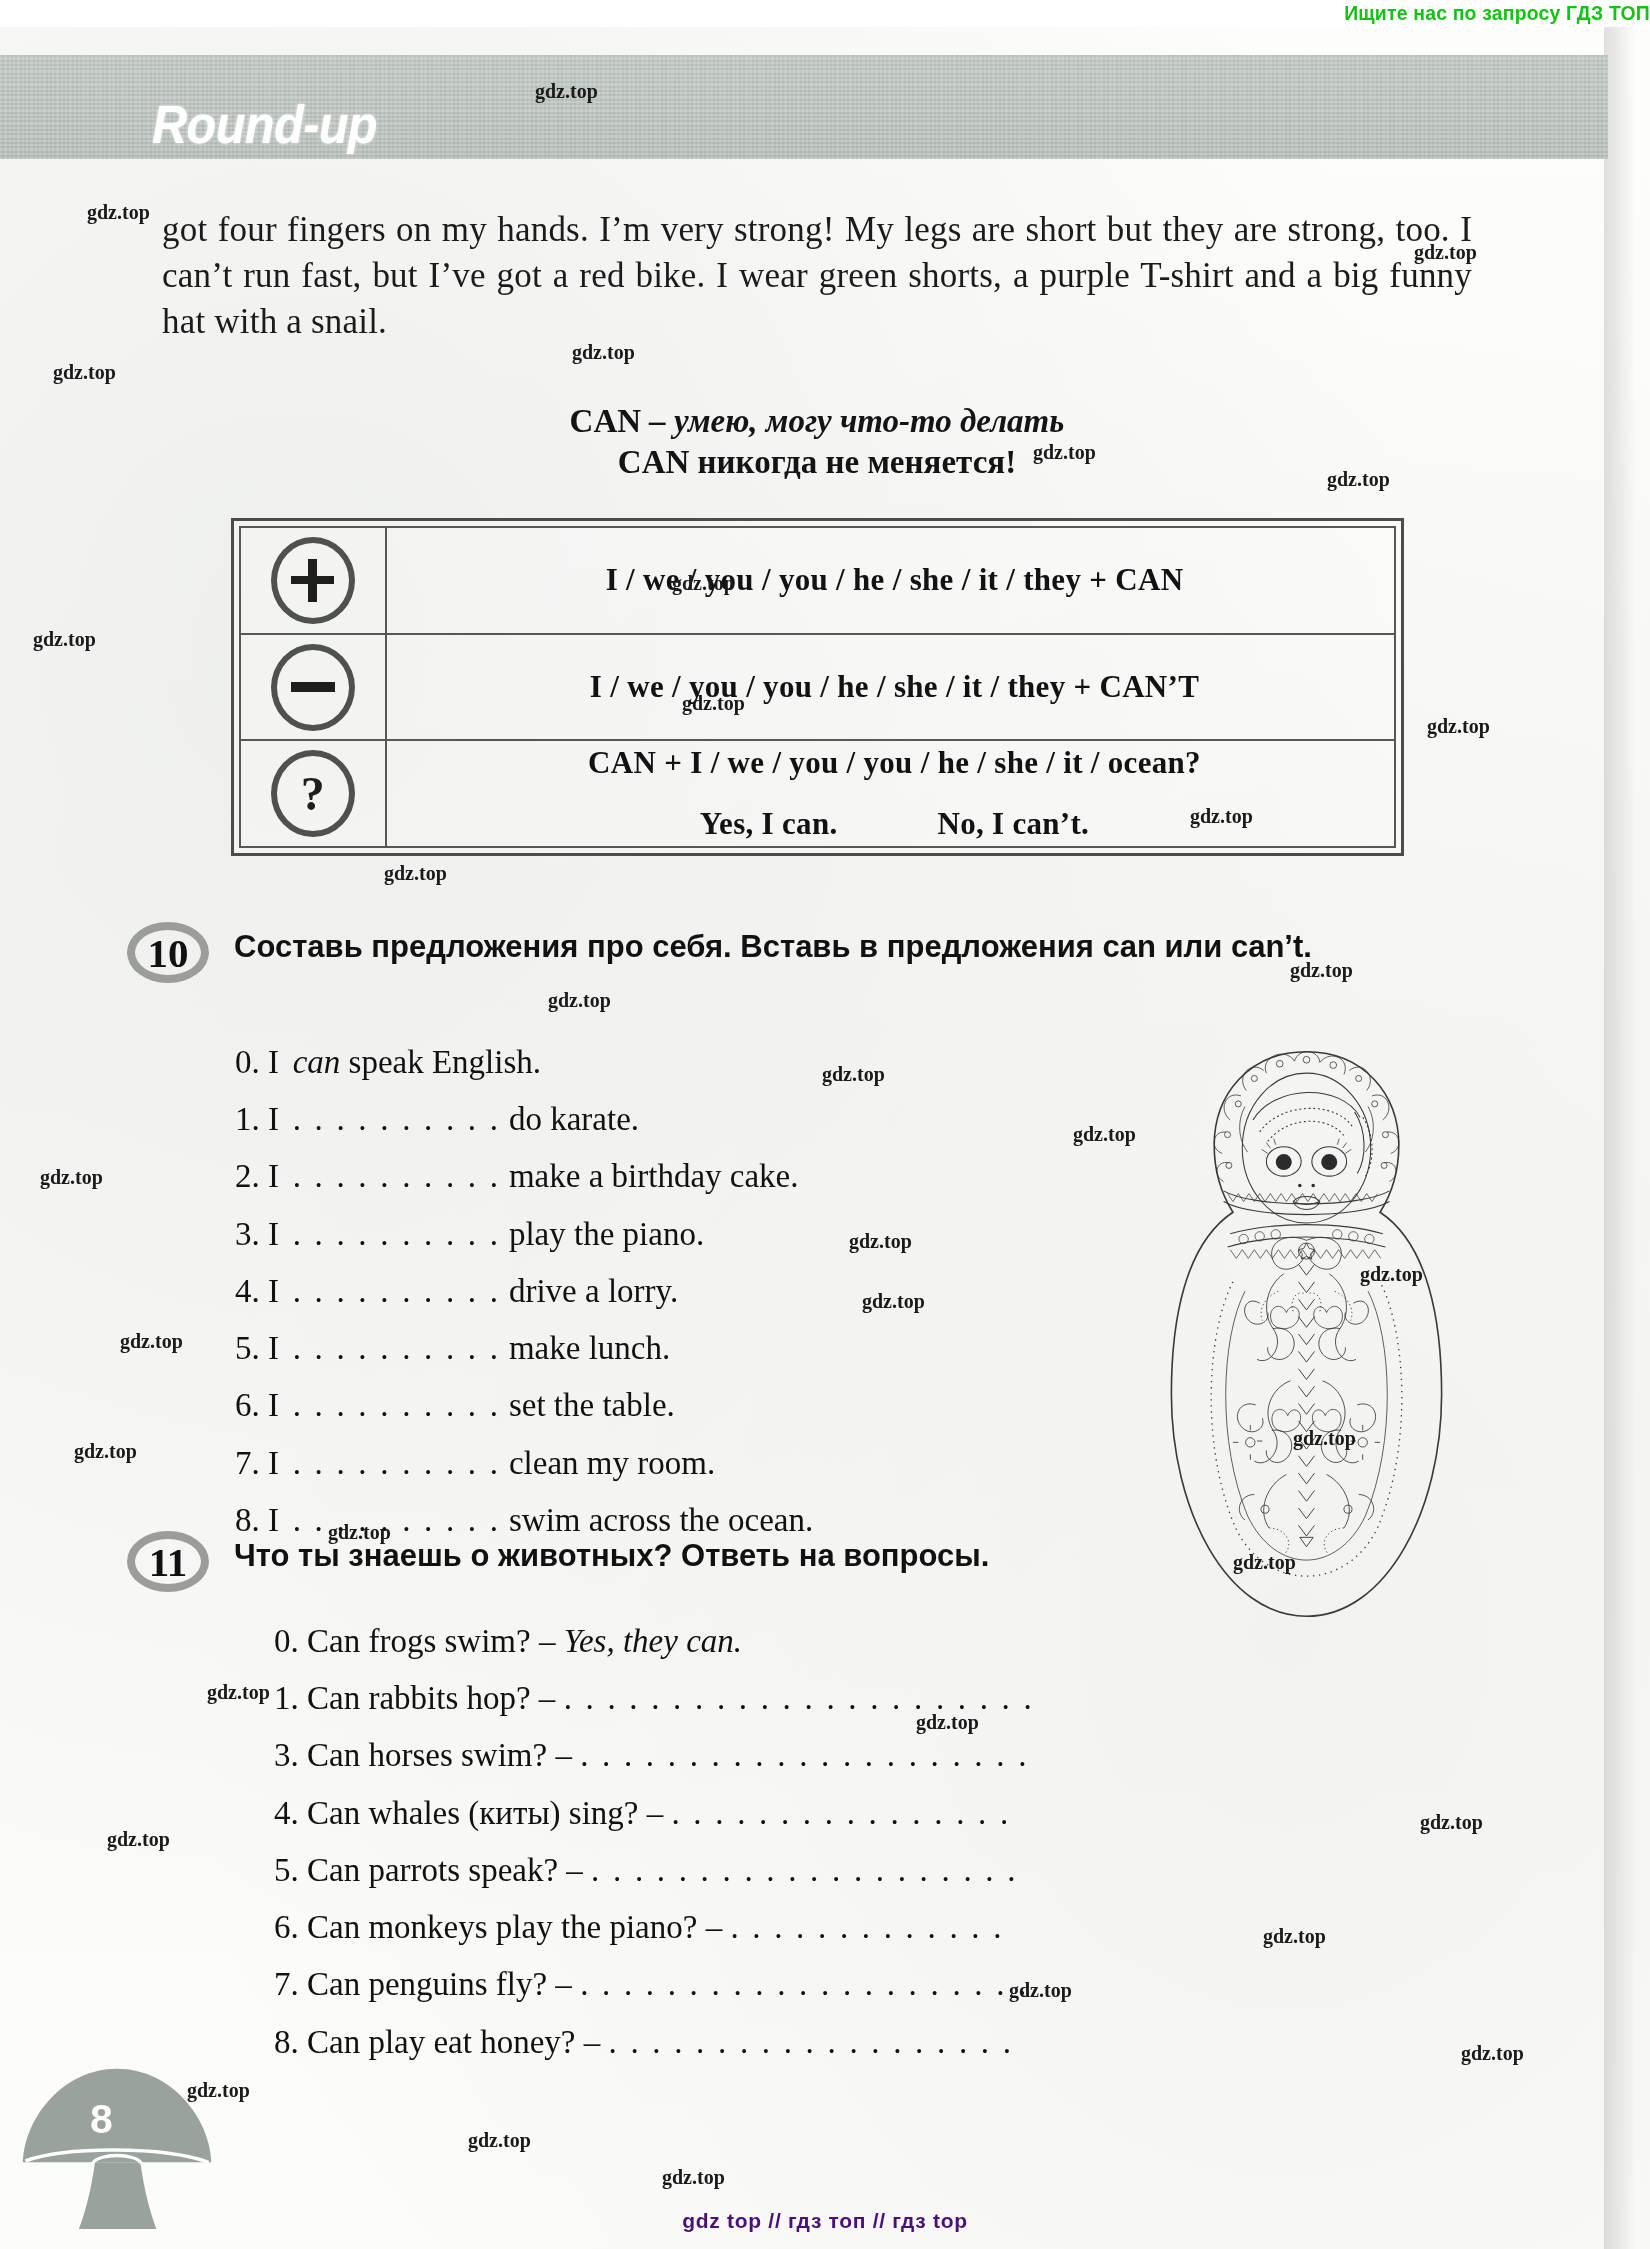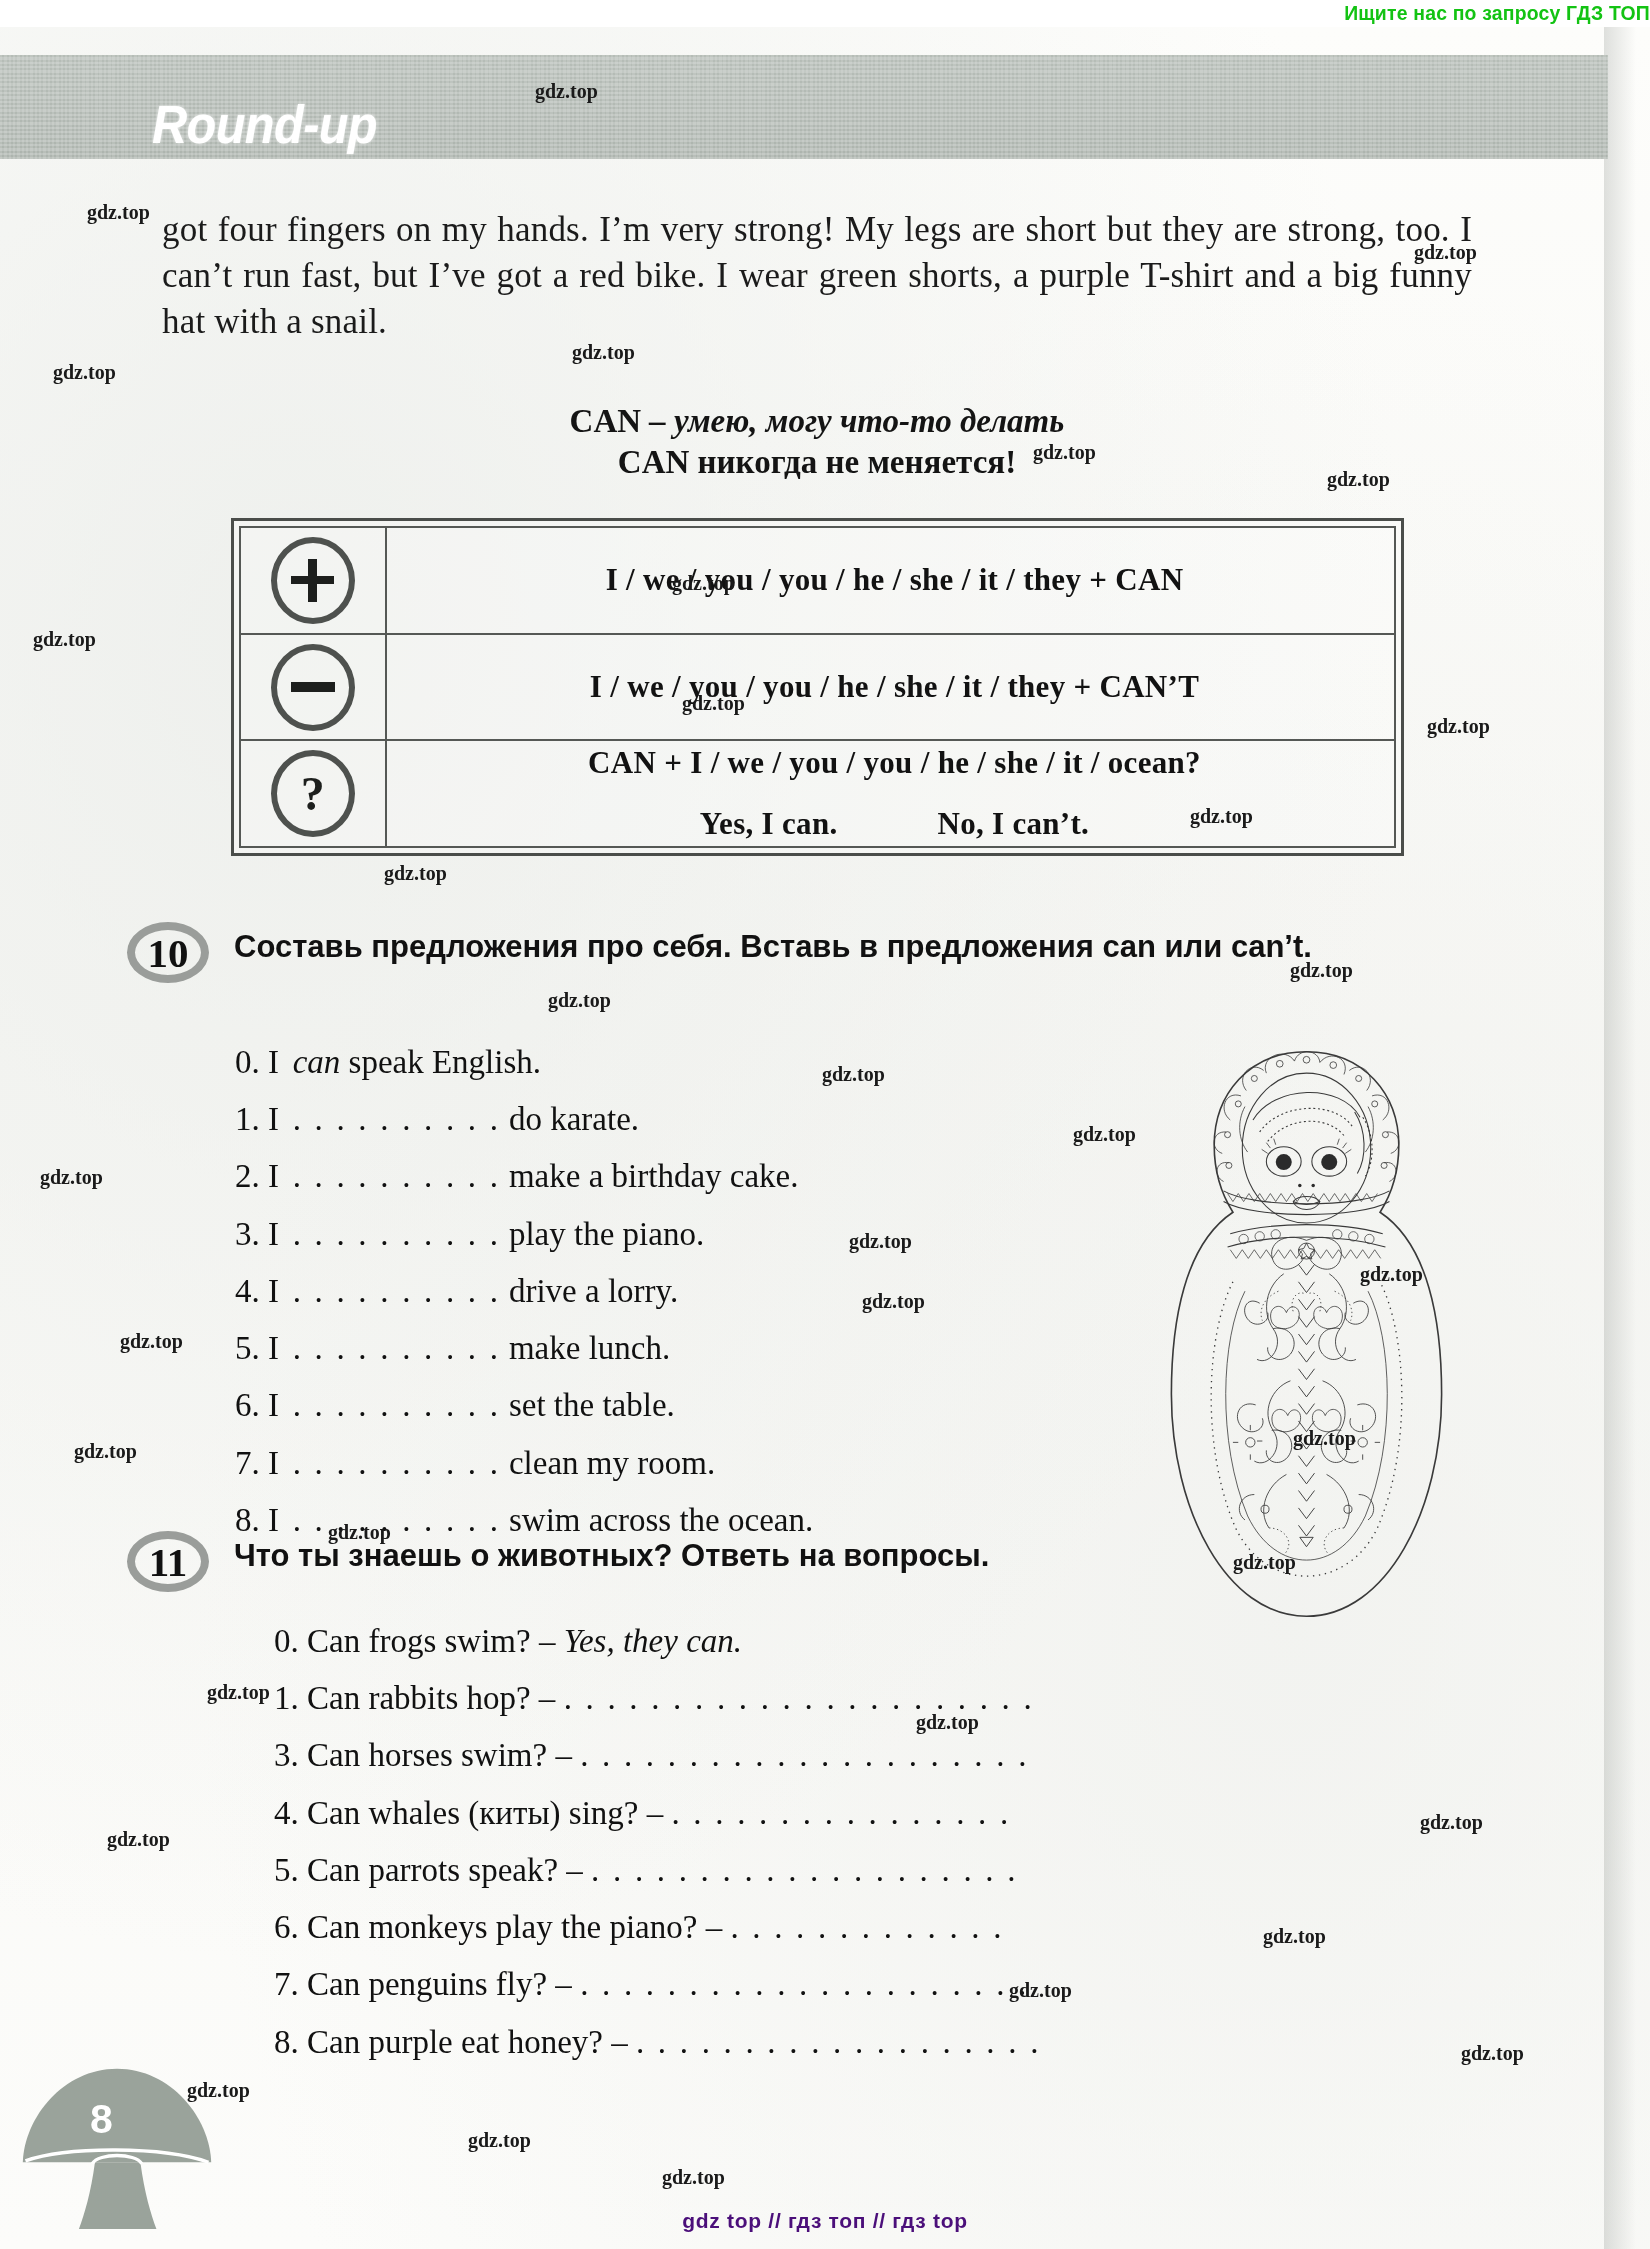--- a/index.html
+++ b/index.html
@@ -385,21 +385,21 @@
   <div class="ex-head">Что ты знаешь о животных? Ответь на вопросы.</div>
 </div>
 <div class="items" id="ex11items" style="left:274px; top:1618px; width:1203px;">
     <div class="it"><span>0. </span><span>Can frogs swim? – </span><i>Yes, they can.</i></div>
     <div class="it"><span>1. </span><span>Can rabbits hop? – </span><span class="dots">. . . . . . . . . . . . . . . . . . . . . .</span></div>
     <div class="it"><span>3. </span><span>Can horses swim? – </span><span class="dots">. . . . . . . . . . . . . . . . . . . . .</span></div>
     <div class="it"><span>4. </span><span>Can whales (киты) sing? – </span><span class="dots">. . . . . . . . . . . . . . . .</span></div>
     <div class="it"><span>5. </span><span>Can parrots speak? – </span><span class="dots">. . . . . . . . . . . . . . . . . . . .</span></div>
     <div class="it"><span>6. </span><span>Can monkeys play the piano? – </span><span class="dots">. . . . . . . . . . . . .</span></div>
     <div class="it"><span>7. </span><span>Can penguins fly? – </span><span class="dots">. . . . . . . . . . . . . . . . . . . . .</span></div>
-    <div class="it"><span>8. </span><span>Can purple eat honey? – </span><span class="dots">. . . . . . . . . . . . . . . . . . .</span></div>
+    <div class="it"><span>8. </span><span>Can play eat honey? – </span><span class="dots">. . . . . . . . . . . . . . . . . . .</span></div>
   </div>
 
 <div class="mush">
 <svg viewBox="0 0 290 250" width="194" height="167" xmlns="http://www.w3.org/2000/svg">
   <path d="M145 10 C 226 10 284 84 286 150 L 4 150 C 6 84 64 10 145 10 Z" fill="#9aa39b"></path>
   <path d="M112 150 L180 150 C 186 196 196 228 204 250 L 88 250 C 96 228 106 196 112 150 Z" fill="#9aa39b"></path>
   <path d="M8 148 C 70 126 214 126 282 150" fill="none" stroke="#ffffff" stroke-width="5"></path>
   <path d="M108 152 C 118 136 172 136 182 152" fill="none" stroke="#ffffff" stroke-width="5"></path>
 </svg>
 </div>

